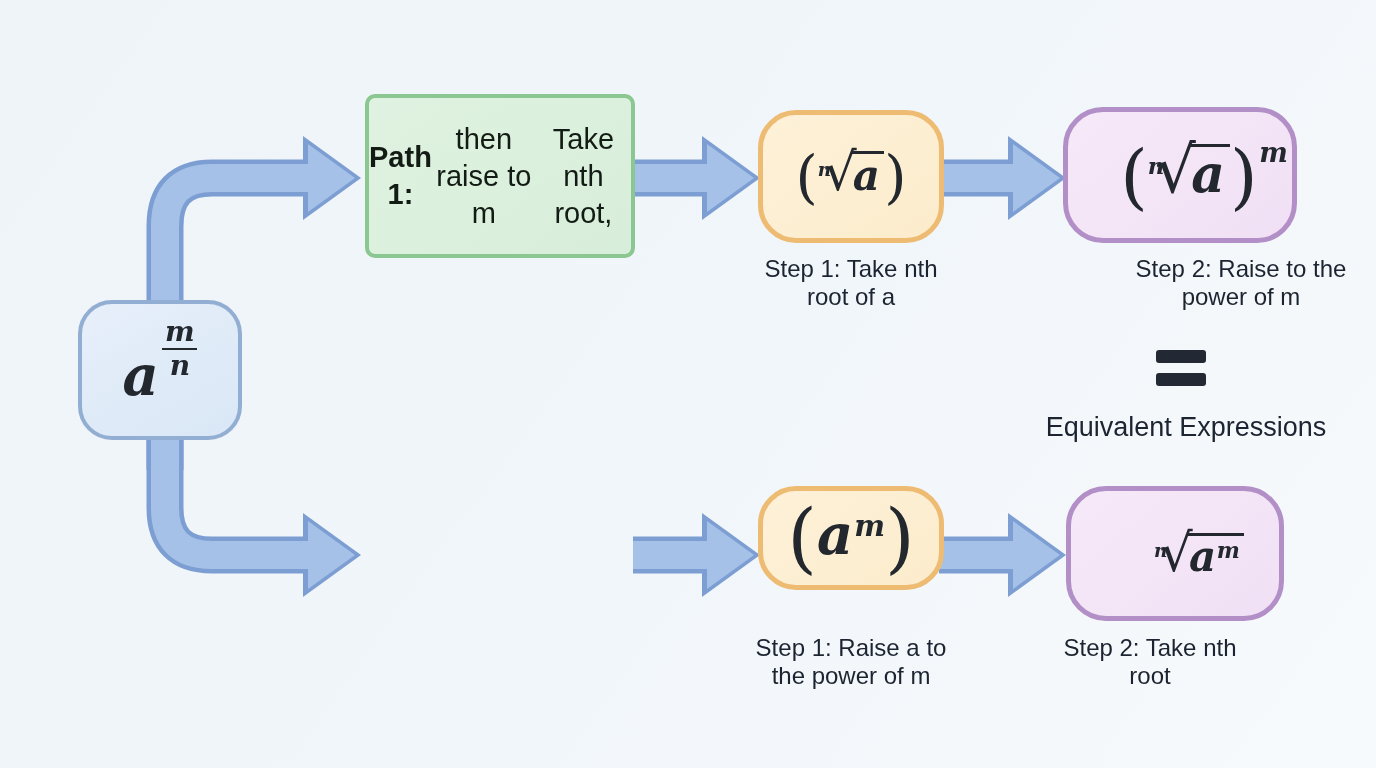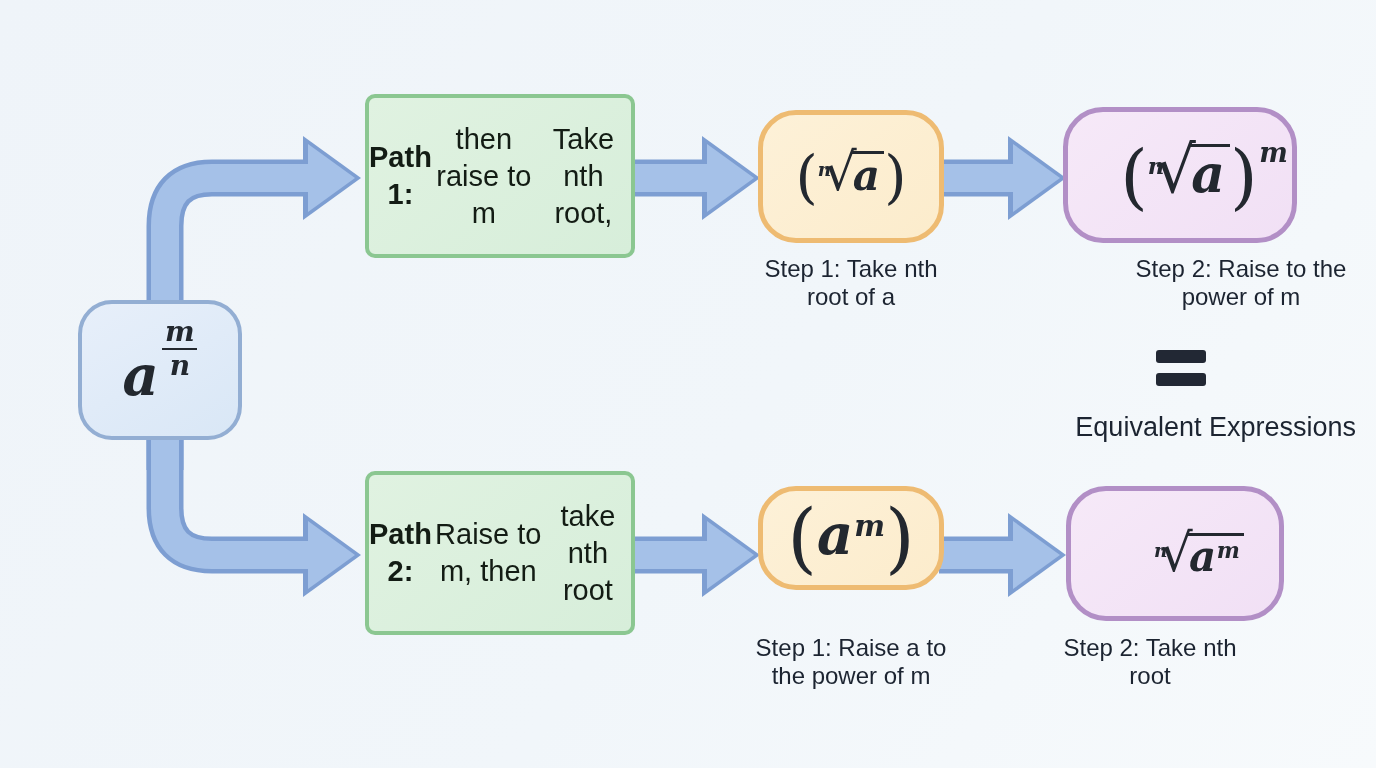--- a/index.html
+++ b/index.html
@@ -59,21 +59,21 @@
   .c4{left:1030px;top:634px;width:240px;}
 
   .equals{position:absolute;left:1156px;top:350px;width:50px;}
   .equals .bar{
     display:block;width:50px;height:13px;border-radius:3px;
     background:#222834;margin-bottom:10px;
   }
   .sr{position:absolute;width:1px;height:1px;overflow:hidden;clip-path:inset(50%);white-space:nowrap;}
   .equiv-label{
     position:absolute;left:1016px;top:412px;width:340px;
-    text-align:right;color:#1c2431;font-size:27px;
+    text-align:center;color:#1c2431;font-size:27px;
   }
 
   
   .math{
     font-family:"DejaVu Serif",serif;font-style:italic;font-weight:bold;
     color:#23282f;line-height:1;white-space:nowrap;
   }
   .m56{font-size:56px;}
   .m54{font-size:42px;}
   .m52{font-size:52px;}
@@ -147,25 +147,20 @@
   </div>
 
   <div class="node resbox r1">
     <span class="math m52"><span class="paren">(</span><span class="idx">n</span><span class="radsym">√</span><span class="vinc"><span>a</span></span><span class="paren">)</span><span class="powm">m</span></span>
   </div>
   <div class="caption c2">
     <div>Step 2: Raise to the</div>
     <div>power of m</div>
   </div>
 
-  <div class="node pathbox p2">
-    <div class="ptitle">Path 2:</div>
-    <div>Raise to m, then</div>
-    <div>take nth root</div>
-  </div>
 
   <div class="node stepbox o2">
     <span class="math m56"><span class="paren">(</span><span>a</span><span class="msup">m</span><span class="paren">)</span></span>
   </div>
   <div class="caption c3">
     <div>Step 1: Raise a to</div>
     <div>the power of m</div>
   </div>
 
   <div class="node resbox r2">

